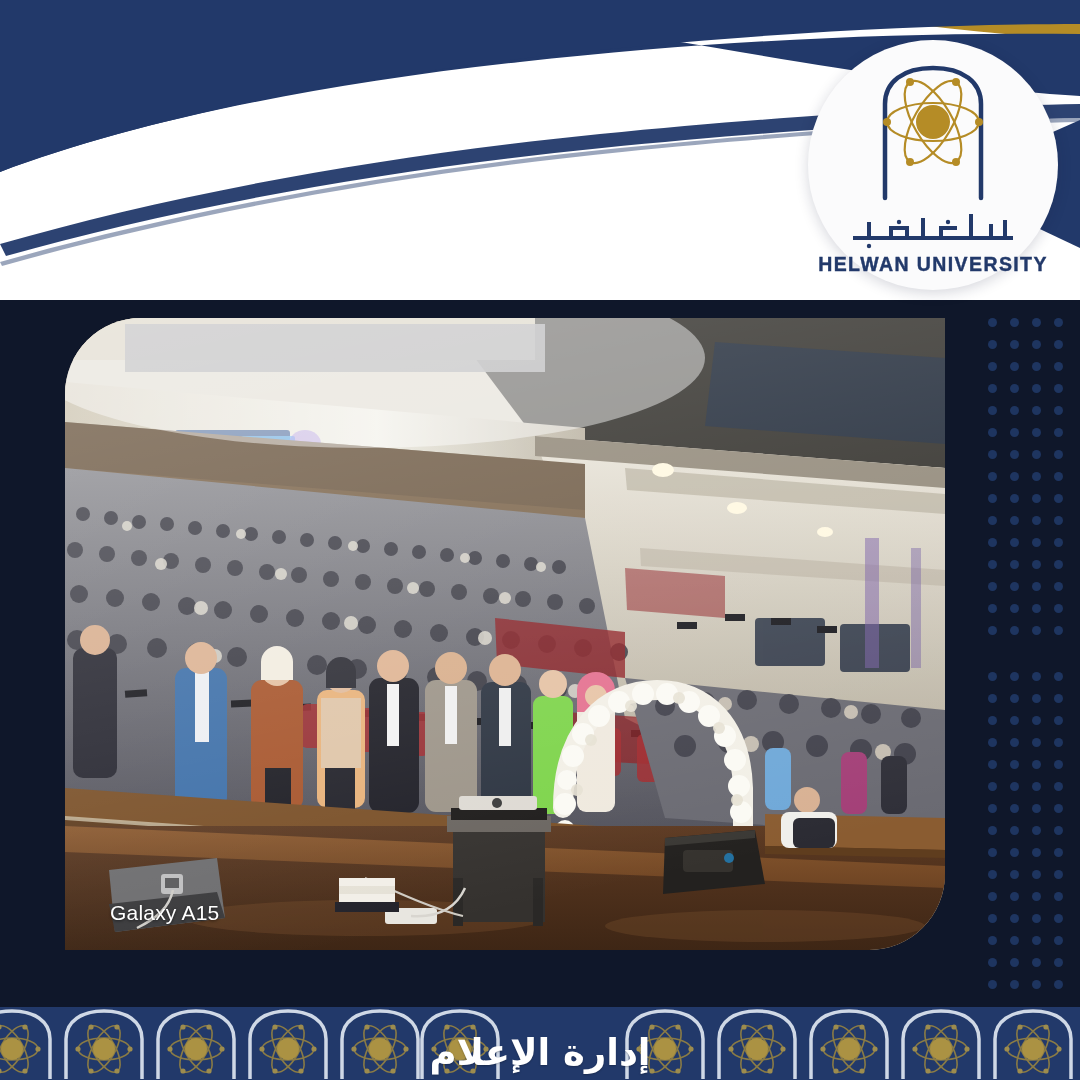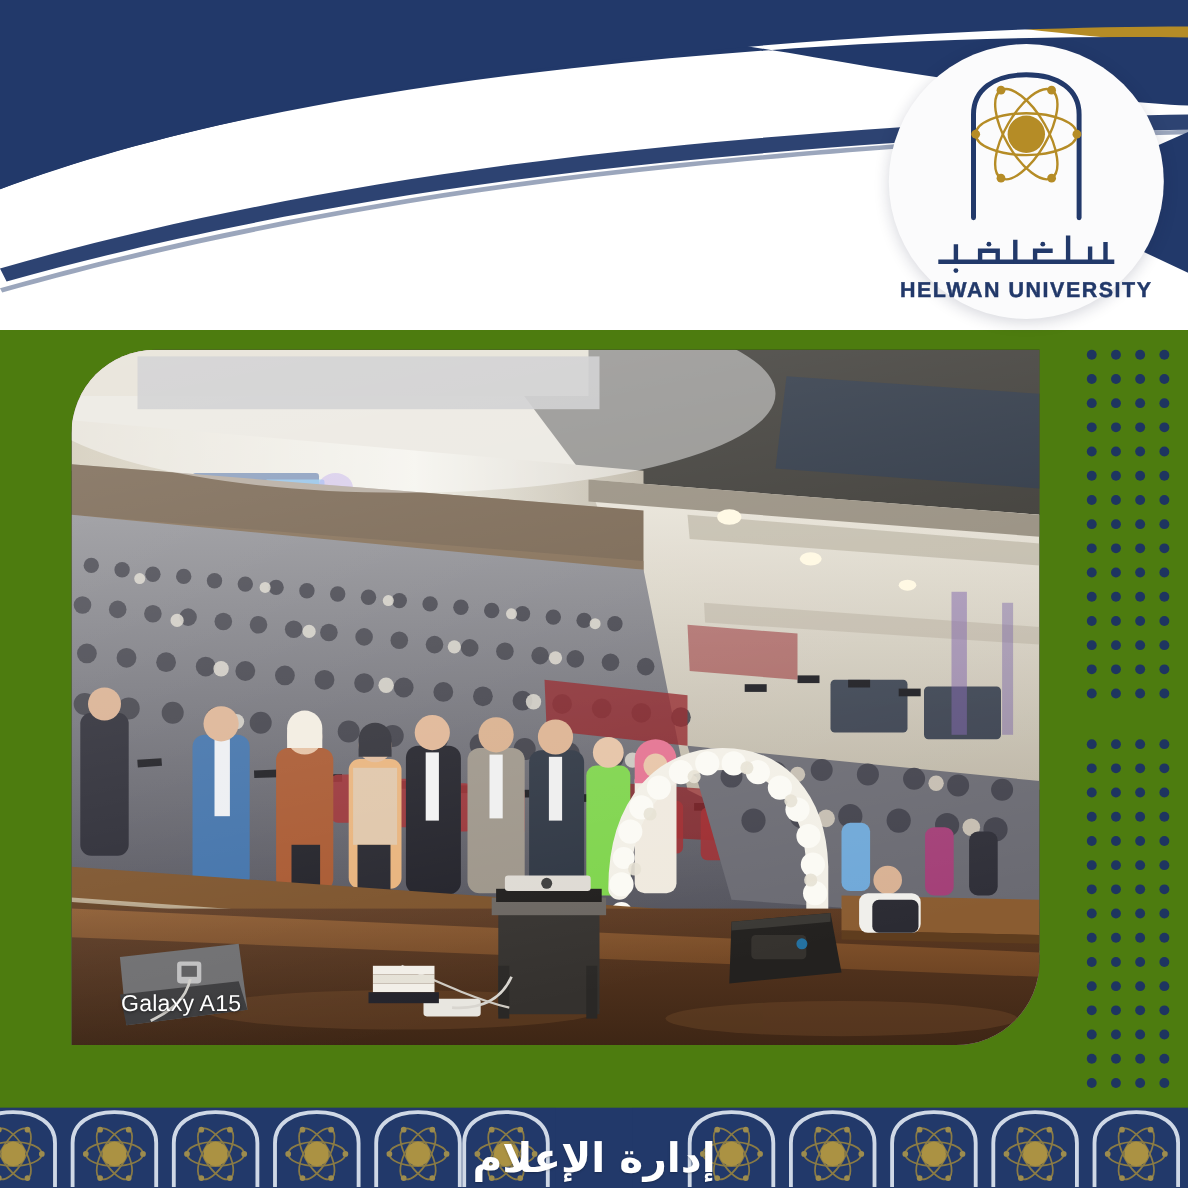--- a/index.html
+++ b/index.html
@@ -2,21 +2,21 @@
 <html><head>
 <meta charset="utf-8">
 <style>
   html,body{margin:0;padding:0;}
   body{
     width:1080px;height:1080px;overflow:hidden;
     background:#ffffff;
     font-family:"Liberation Sans", sans-serif;
     position:relative;
   }
-  #stage{position:absolute;inset:0;width:1080px;height:1080px;background:#4d7c0f;overflow:hidden;}
+  #stage{position:absolute;inset:0;width:1080px;height:1080px;background:#0f172a;overflow:hidden;}
 
   
   .topdeco{position:absolute;left:0;top:0;width:1080px;height:300px;}
   .topdeco svg{display:block;}
 
   
   .logo-badge{
     position:absolute; left:808px; top:40px; width:250px; height:250px;
     border-radius:50%;
     background:#fbfbfc;

